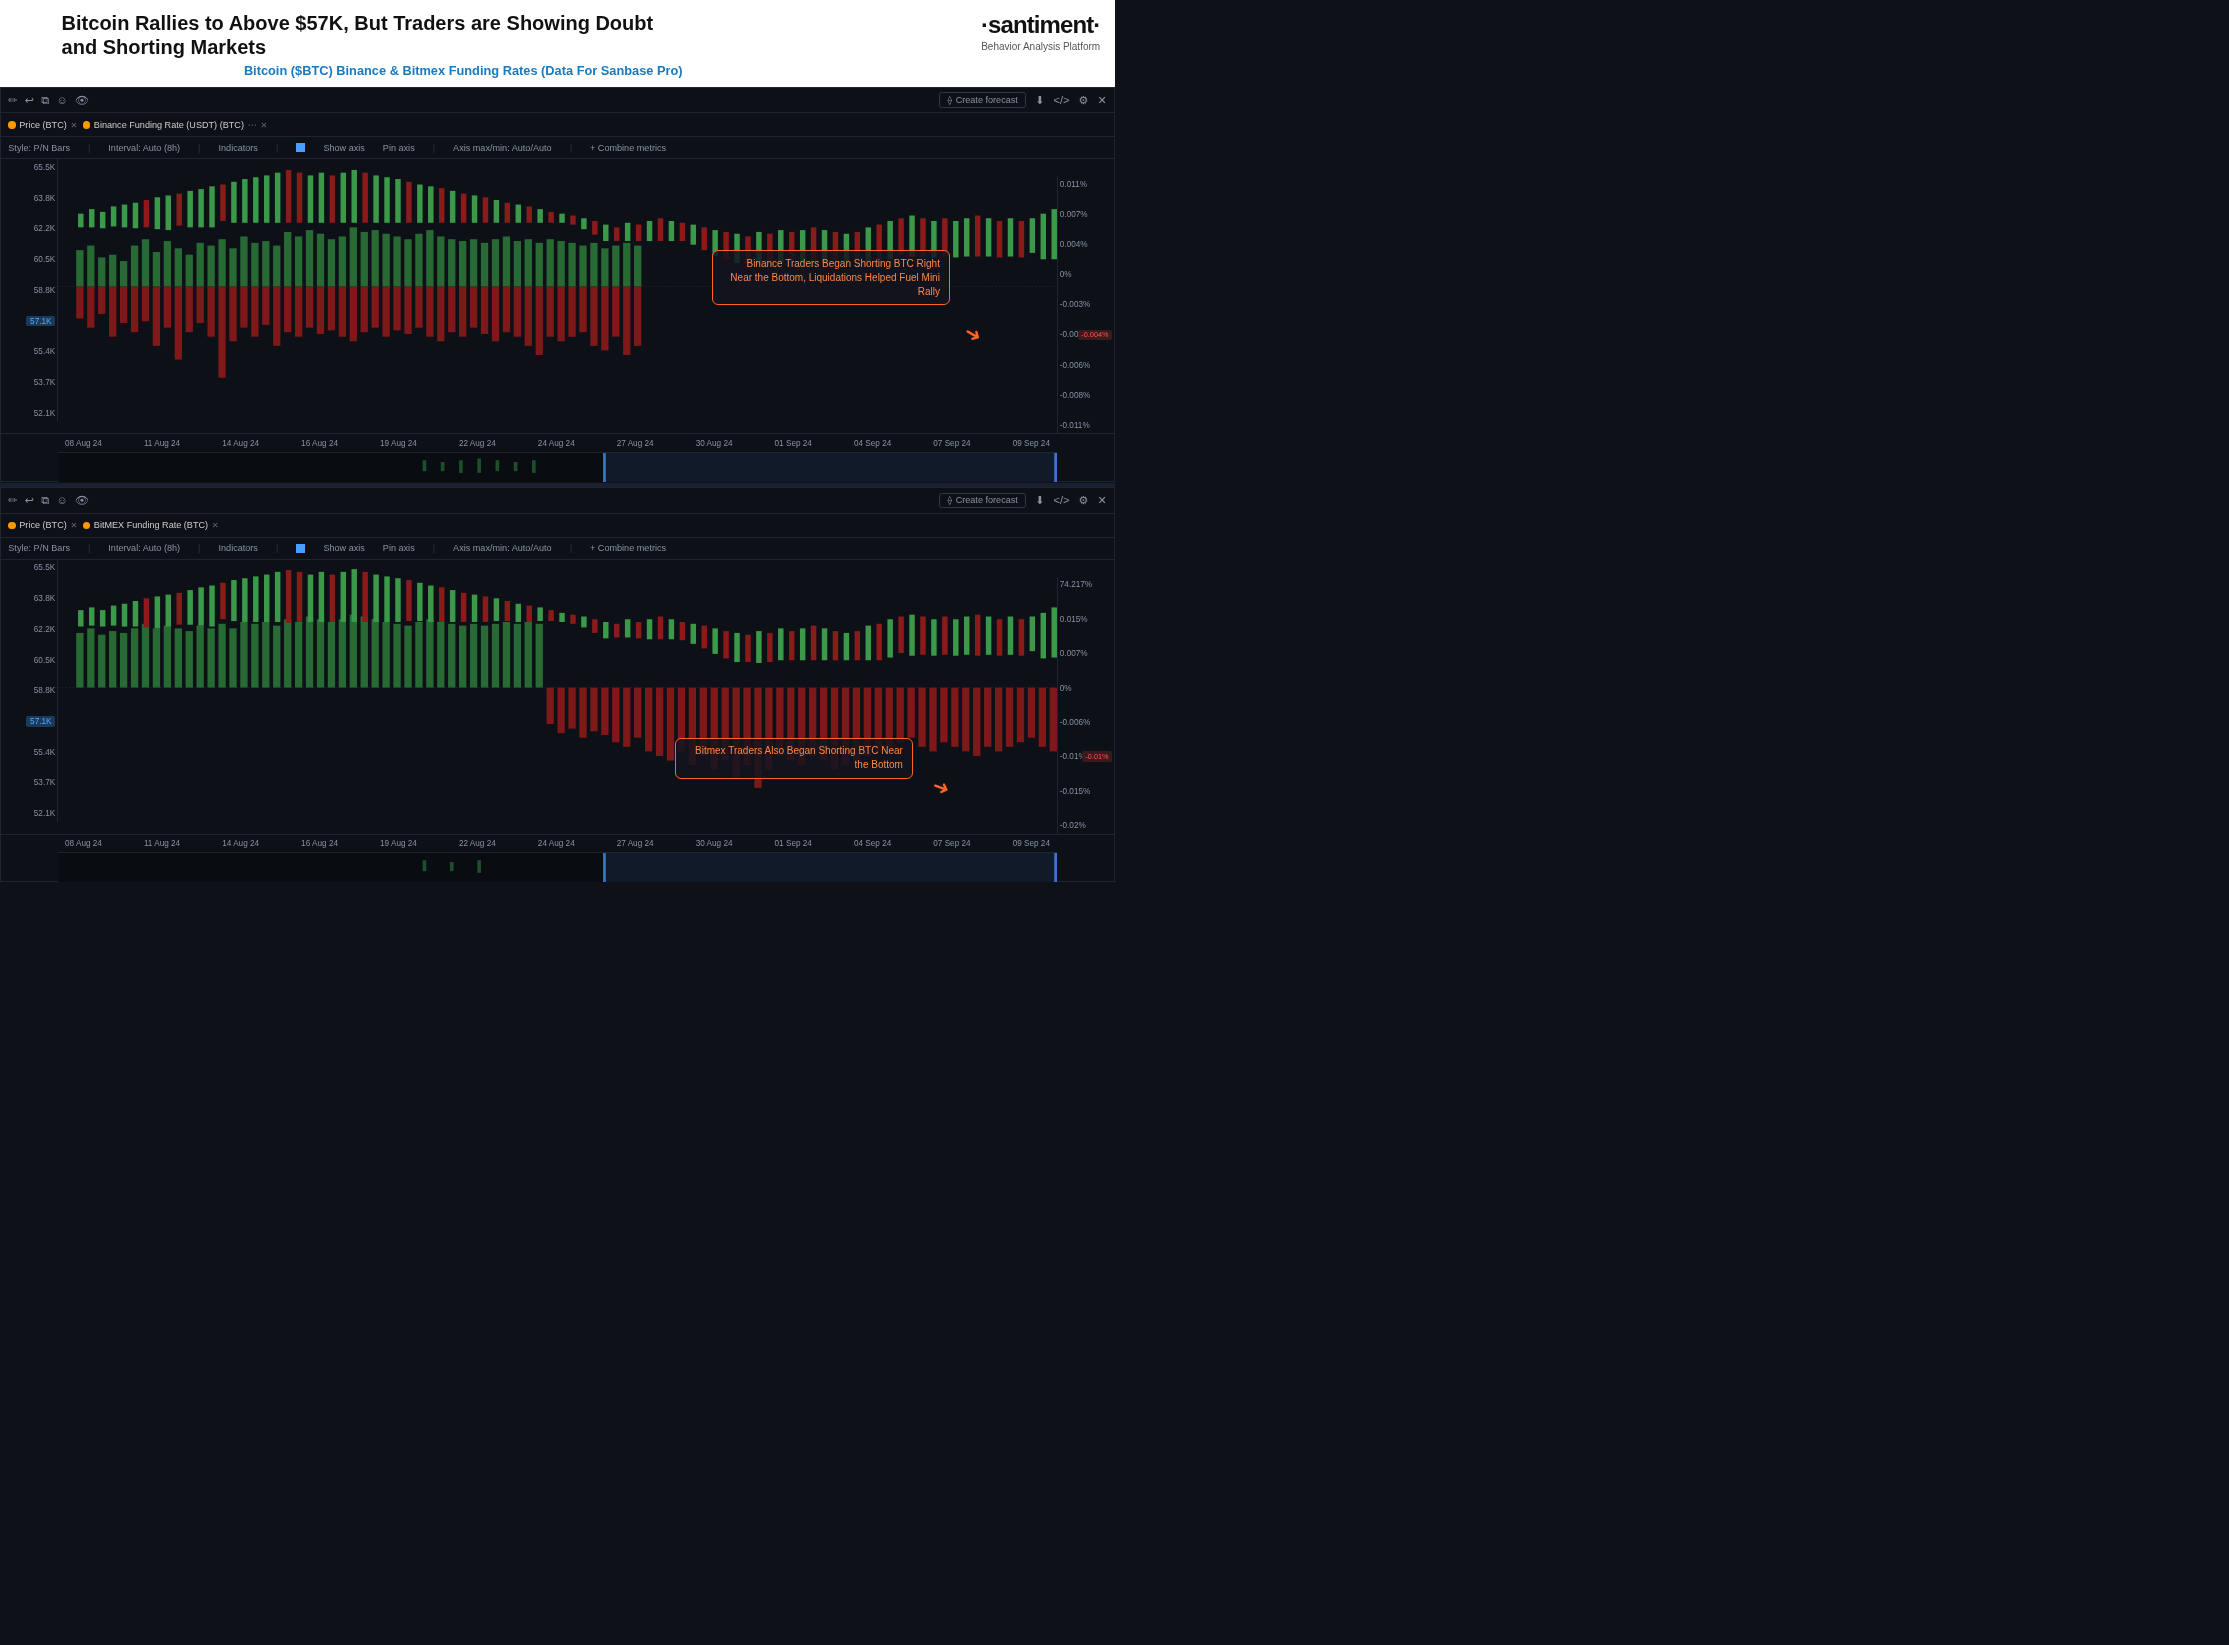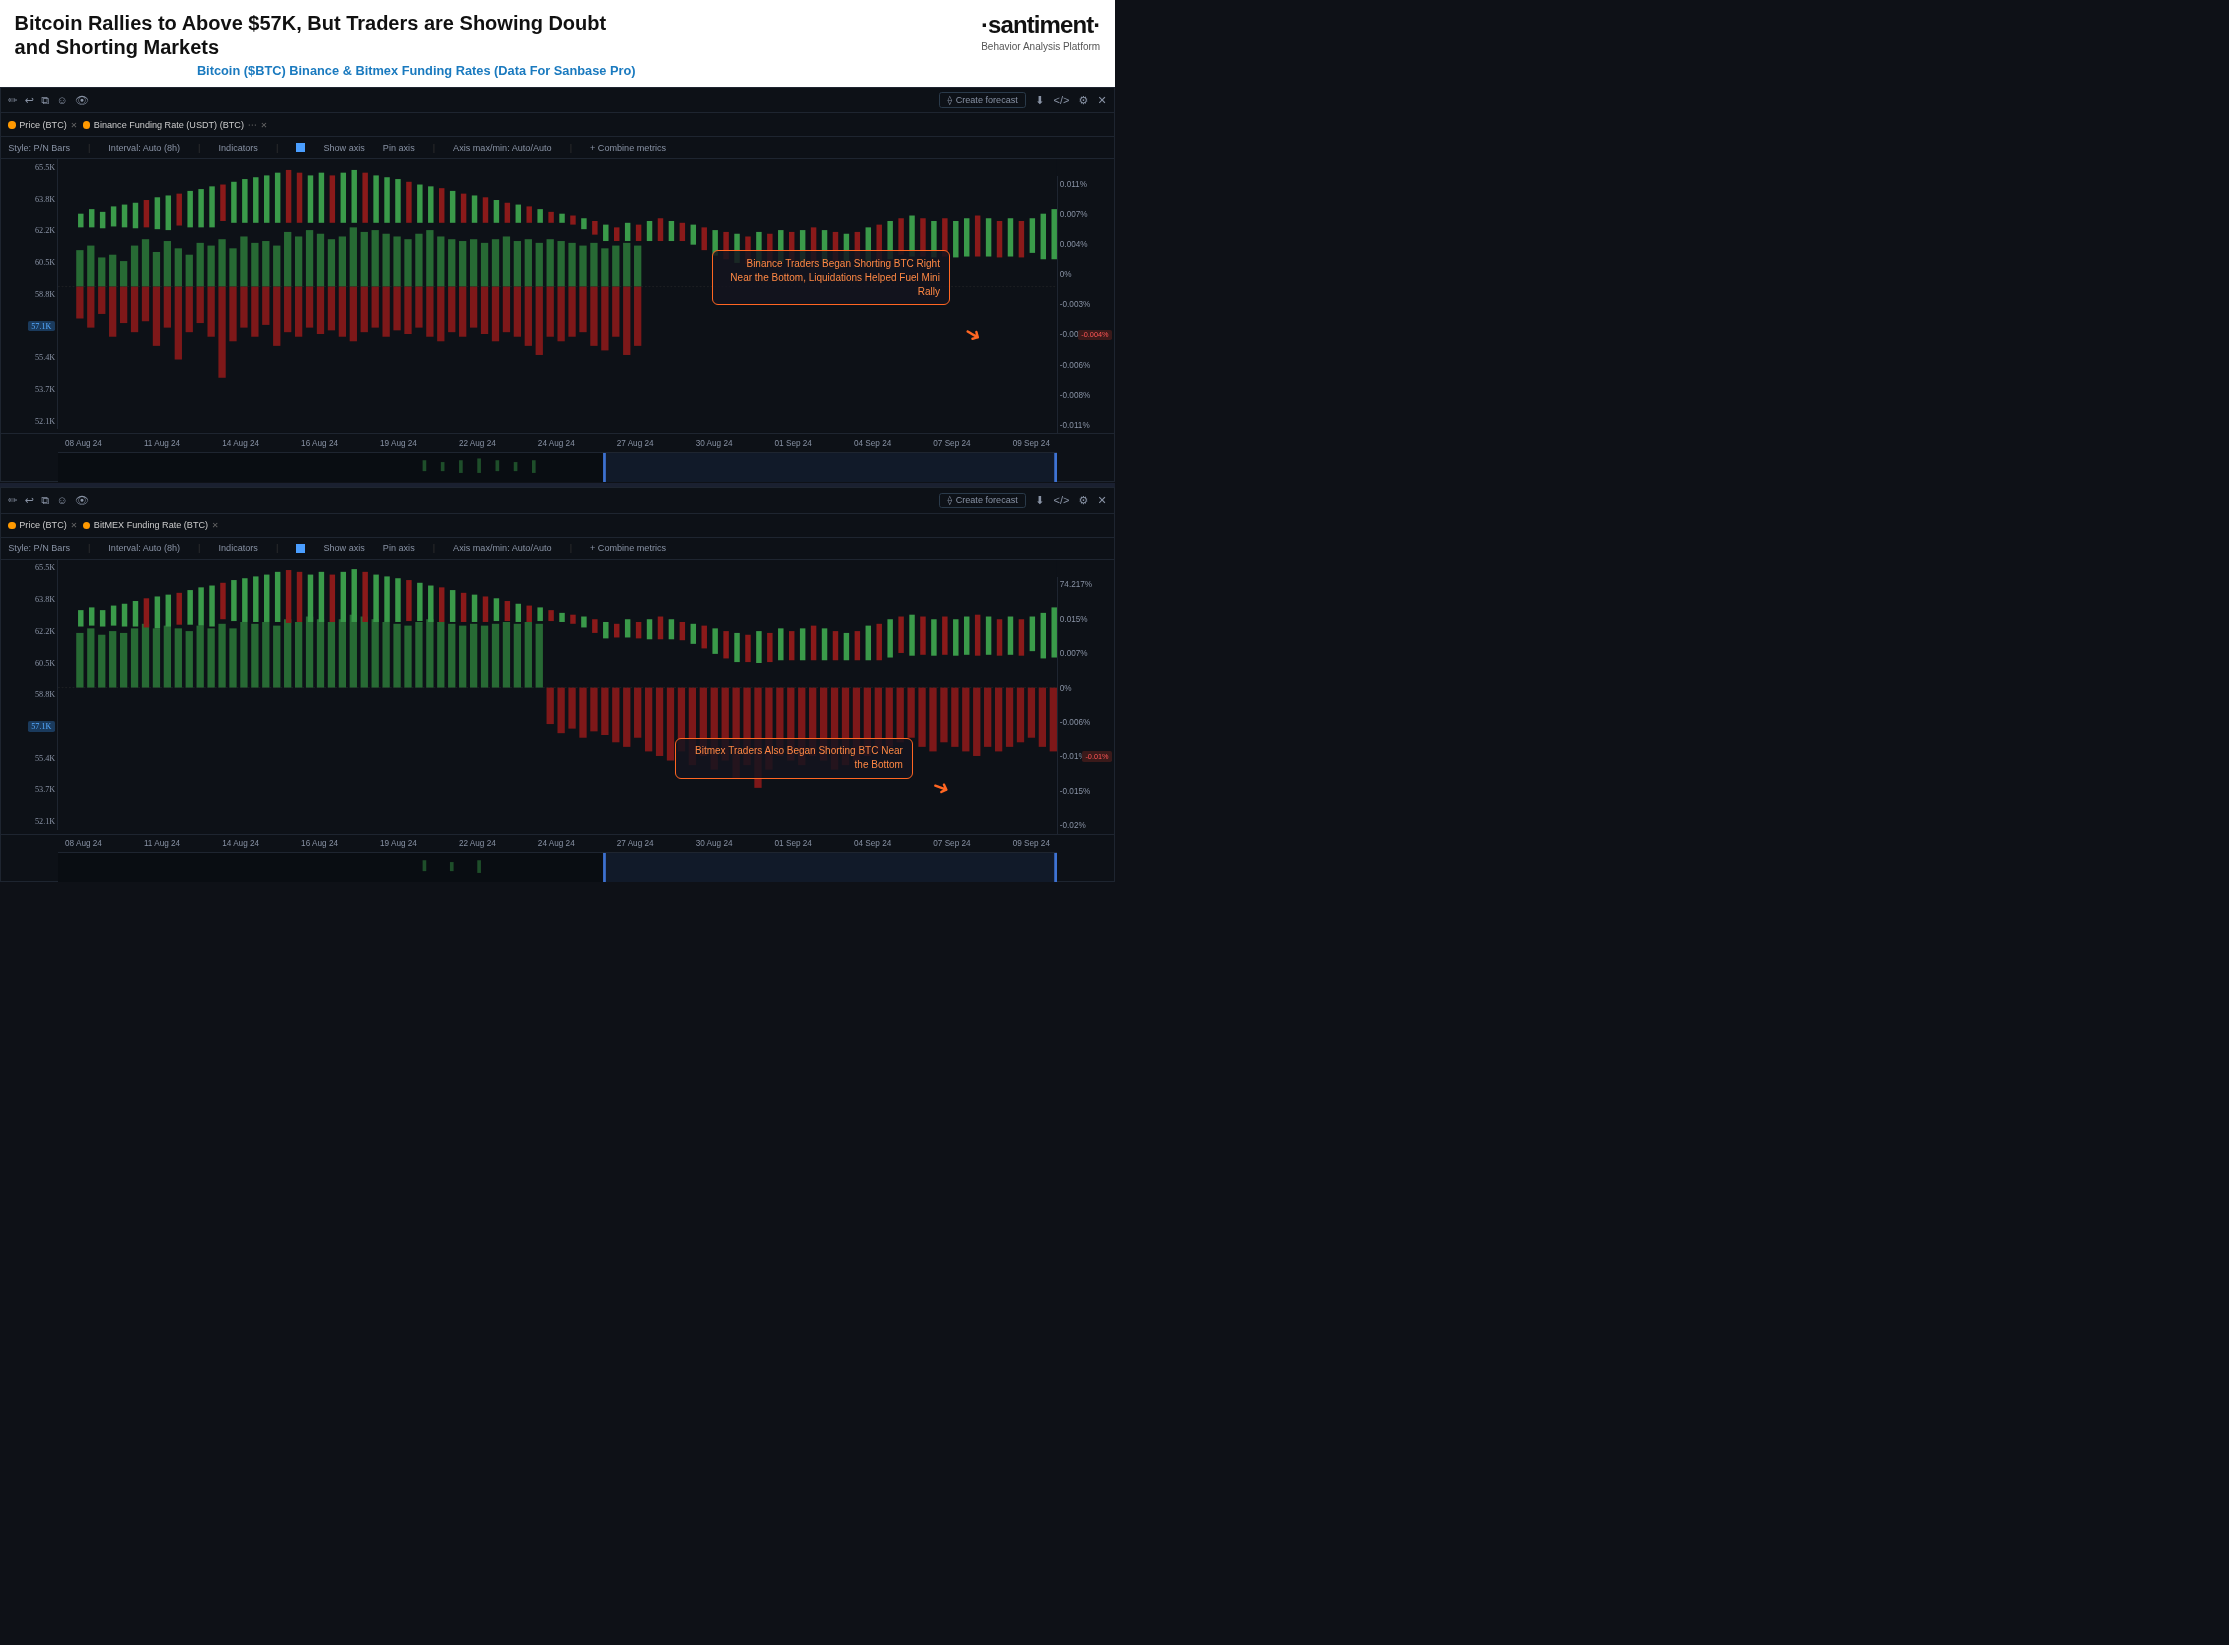--- a/index.html
+++ b/index.html
@@ -19,20 +19,21 @@
       justify-content: space-between;
       align-items: flex-start;
     }
     .header-left {}
     .header-title {
       font-size: 20px;
       font-weight: 800;
       color: #111;
       line-height: 1.2;
       max-width: 621px;
+      margin-left: 47px;
     }
     .header-subtitle {
       font-size: 12.8px;
       color: #1a7abf;
       font-weight: 600;
       margin-top: 3.7px;
       text-align: right;
     }
     .header-logo {
       text-align: right;
@@ -169,32 +170,31 @@
       flex-direction: column;
       justify-content: space-between;
       padding: 3.7px 1.8px;
       font-size: 8.2px;
       color: #8892a4;
     }
     .y-axis-left {
       position: absolute;
       left: 0;
       top: 0;
-      bottom: 4px;
+      bottom: 12px;
       width: 57px;
       background: #0d1117;
       border-right: 0.9px solid #1e2530;
       display: flex;
       flex-direction: column;
       justify-content: space-between;
       padding: 3.7px 1.8px;
       font-size: 8.2px;
       color: #8892a4;
       text-align: right;
-      font-family: Liberation Serif, serif;
     }
 
     
     .price-badge {
       background: #1a3a5c;
       color: #5af;
       font-size: 8.2px;
       padding: 0.9px 3.7px;
       border-radius: 1.8px;
       position: absolute;

